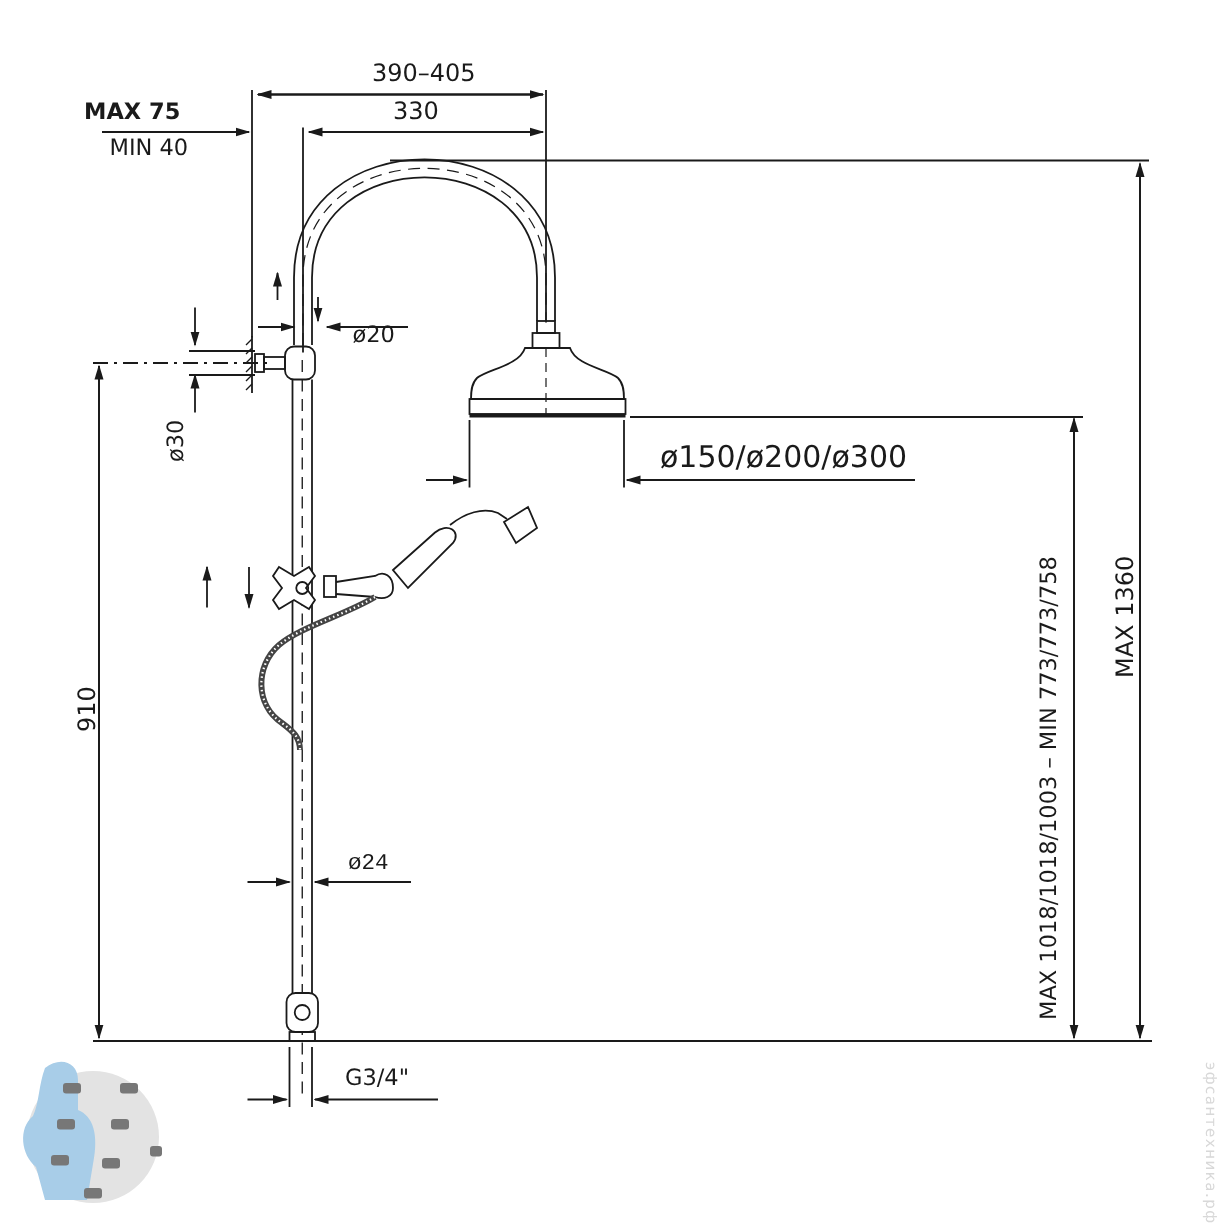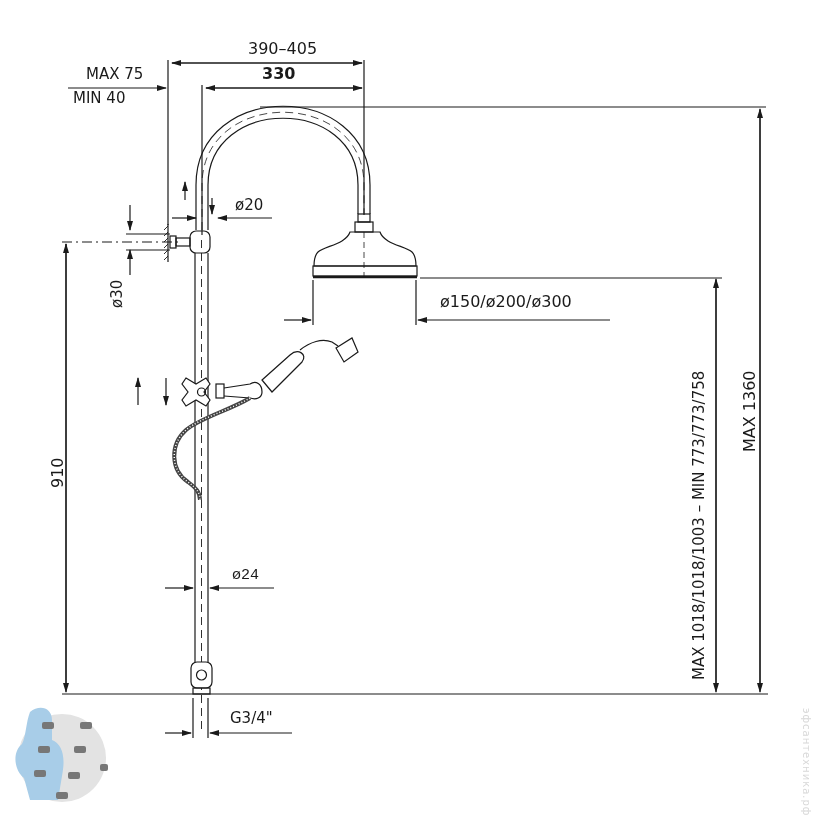--- a/index.html
+++ b/index.html
@@ -119,24 +119,24 @@
       <rect x="74" y="746" width="12" height="7" rx="2"></rect>
       <rect x="100" y="764" width="8" height="7" rx="2"></rect>
       <rect x="34" y="770" width="12" height="7" rx="2"></rect>
       <rect x="68" y="772" width="12" height="7" rx="2"></rect>
       <rect x="56" y="792" width="12" height="7" rx="2"></rect>
     </g>
   </g>
 </svg>
 
 <div class="lbl" style="left:224px; top:41px; font-size:16px;margin-left:24px;">390–405</div>
-<div class="lbl" style="left:262px; top:66px; font-size:16px;font-weight:bold;">330</div>
-<div class="lbl" style="left:86px; top:67px;">MAX  75</div>
+<div class="lbl" style="left:262px; top:66px; font-size:16px;">330</div>
+<div class="lbl" style="left:56px; top:67px;font-weight:bold;">MAX  75</div>
 <div class="lbl" style="left:73px; top:91px;">MIN  40</div>
-<div class="lbl" style="left:235px; top:198px;text-align:center;">ø20</div>
+<div class="lbl" style="left:235px; top:216px;text-align:center;">ø20</div>
 <div class="lbl rot" style="left:110px; top:308px;">ø30</div>
-<div class="lbl" style="left:440px; top:294px; font-size:16px;">ø150/ø200/ø300</div>
+<div class="lbl" style="left:440px; top:294px; font-size:20px;">ø150/ø200/ø300</div>
 <div class="lbl" style="left:232px; top:568px;font-family:Liberation Mono, monospace;">ø24</div>
 <div class="lbl rot" style="left:50px; top:488px; font-size:16px;">910</div>
 <div class="lbl rot" style="left:692px; top:680px;">MAX 1018/1018/1003  –  MIN 773/773/758</div>
 <div class="lbl rot" style="left:742px; top:452px; font-size:16px;">MAX  1360</div>
 <div class="lbl" style="left:230px; top:711px;">G3/4"</div>
 <div class="wm" style="left:812px; top:708px;">эфсантехника.рф</div>
 
 </body></html>

